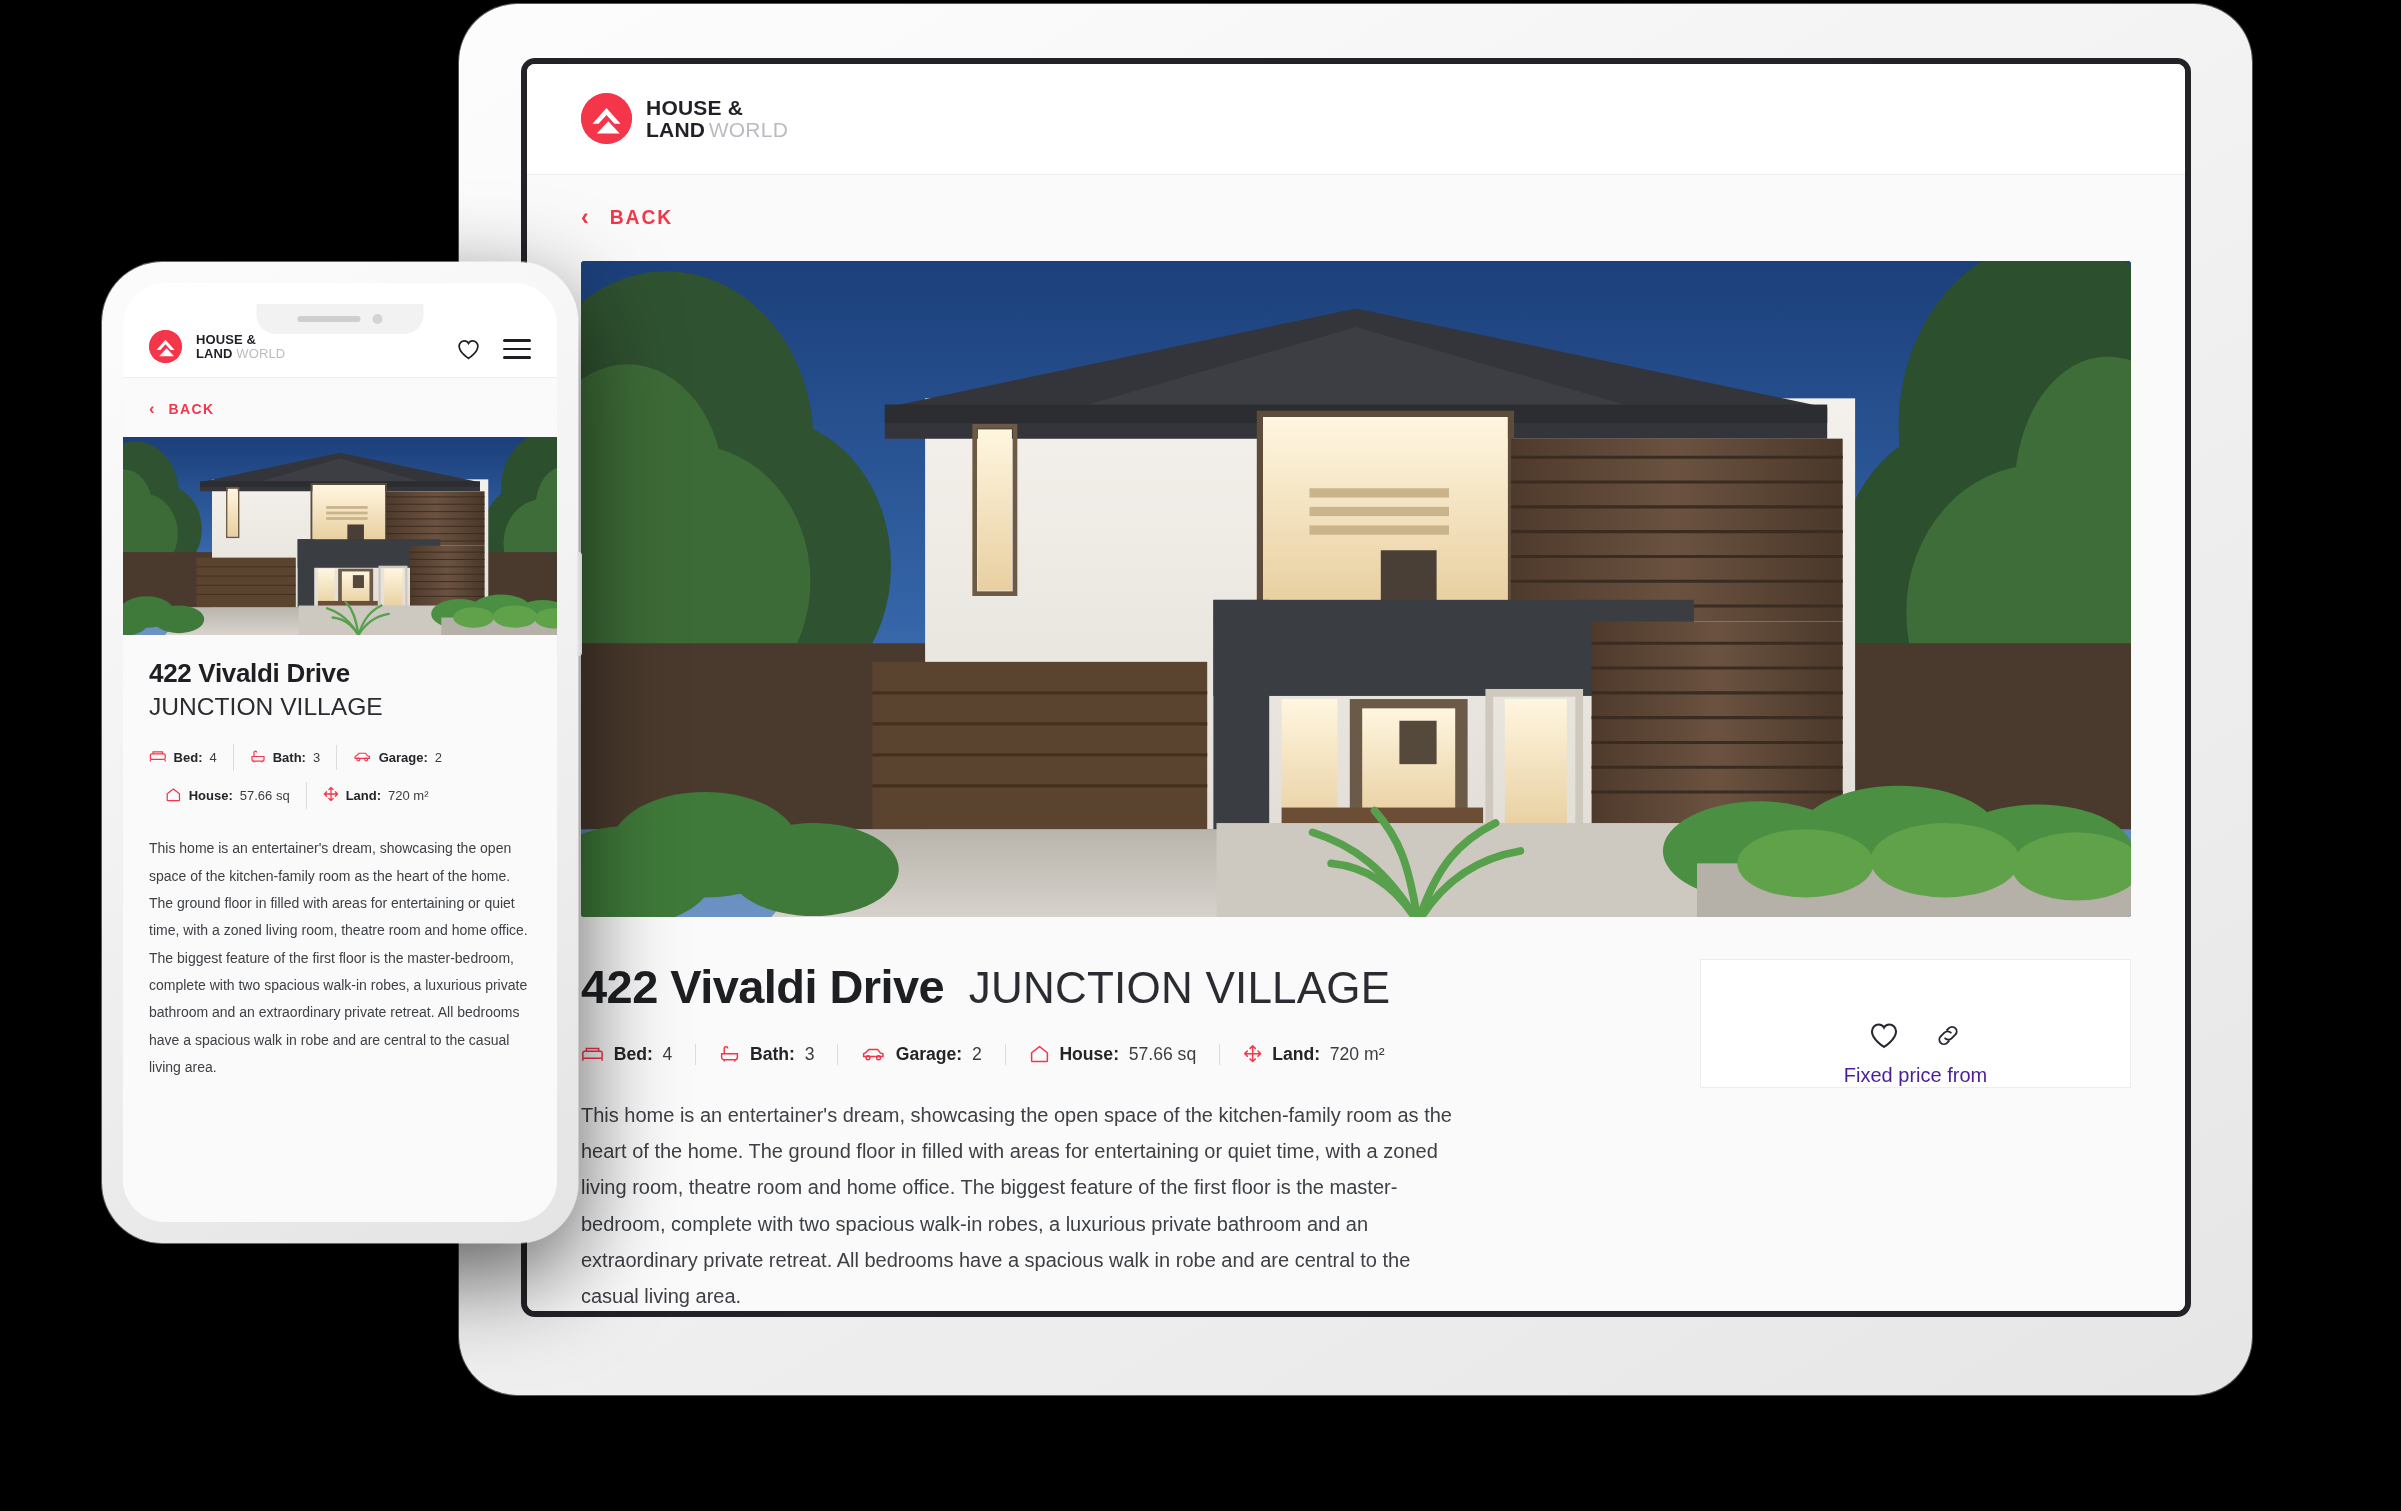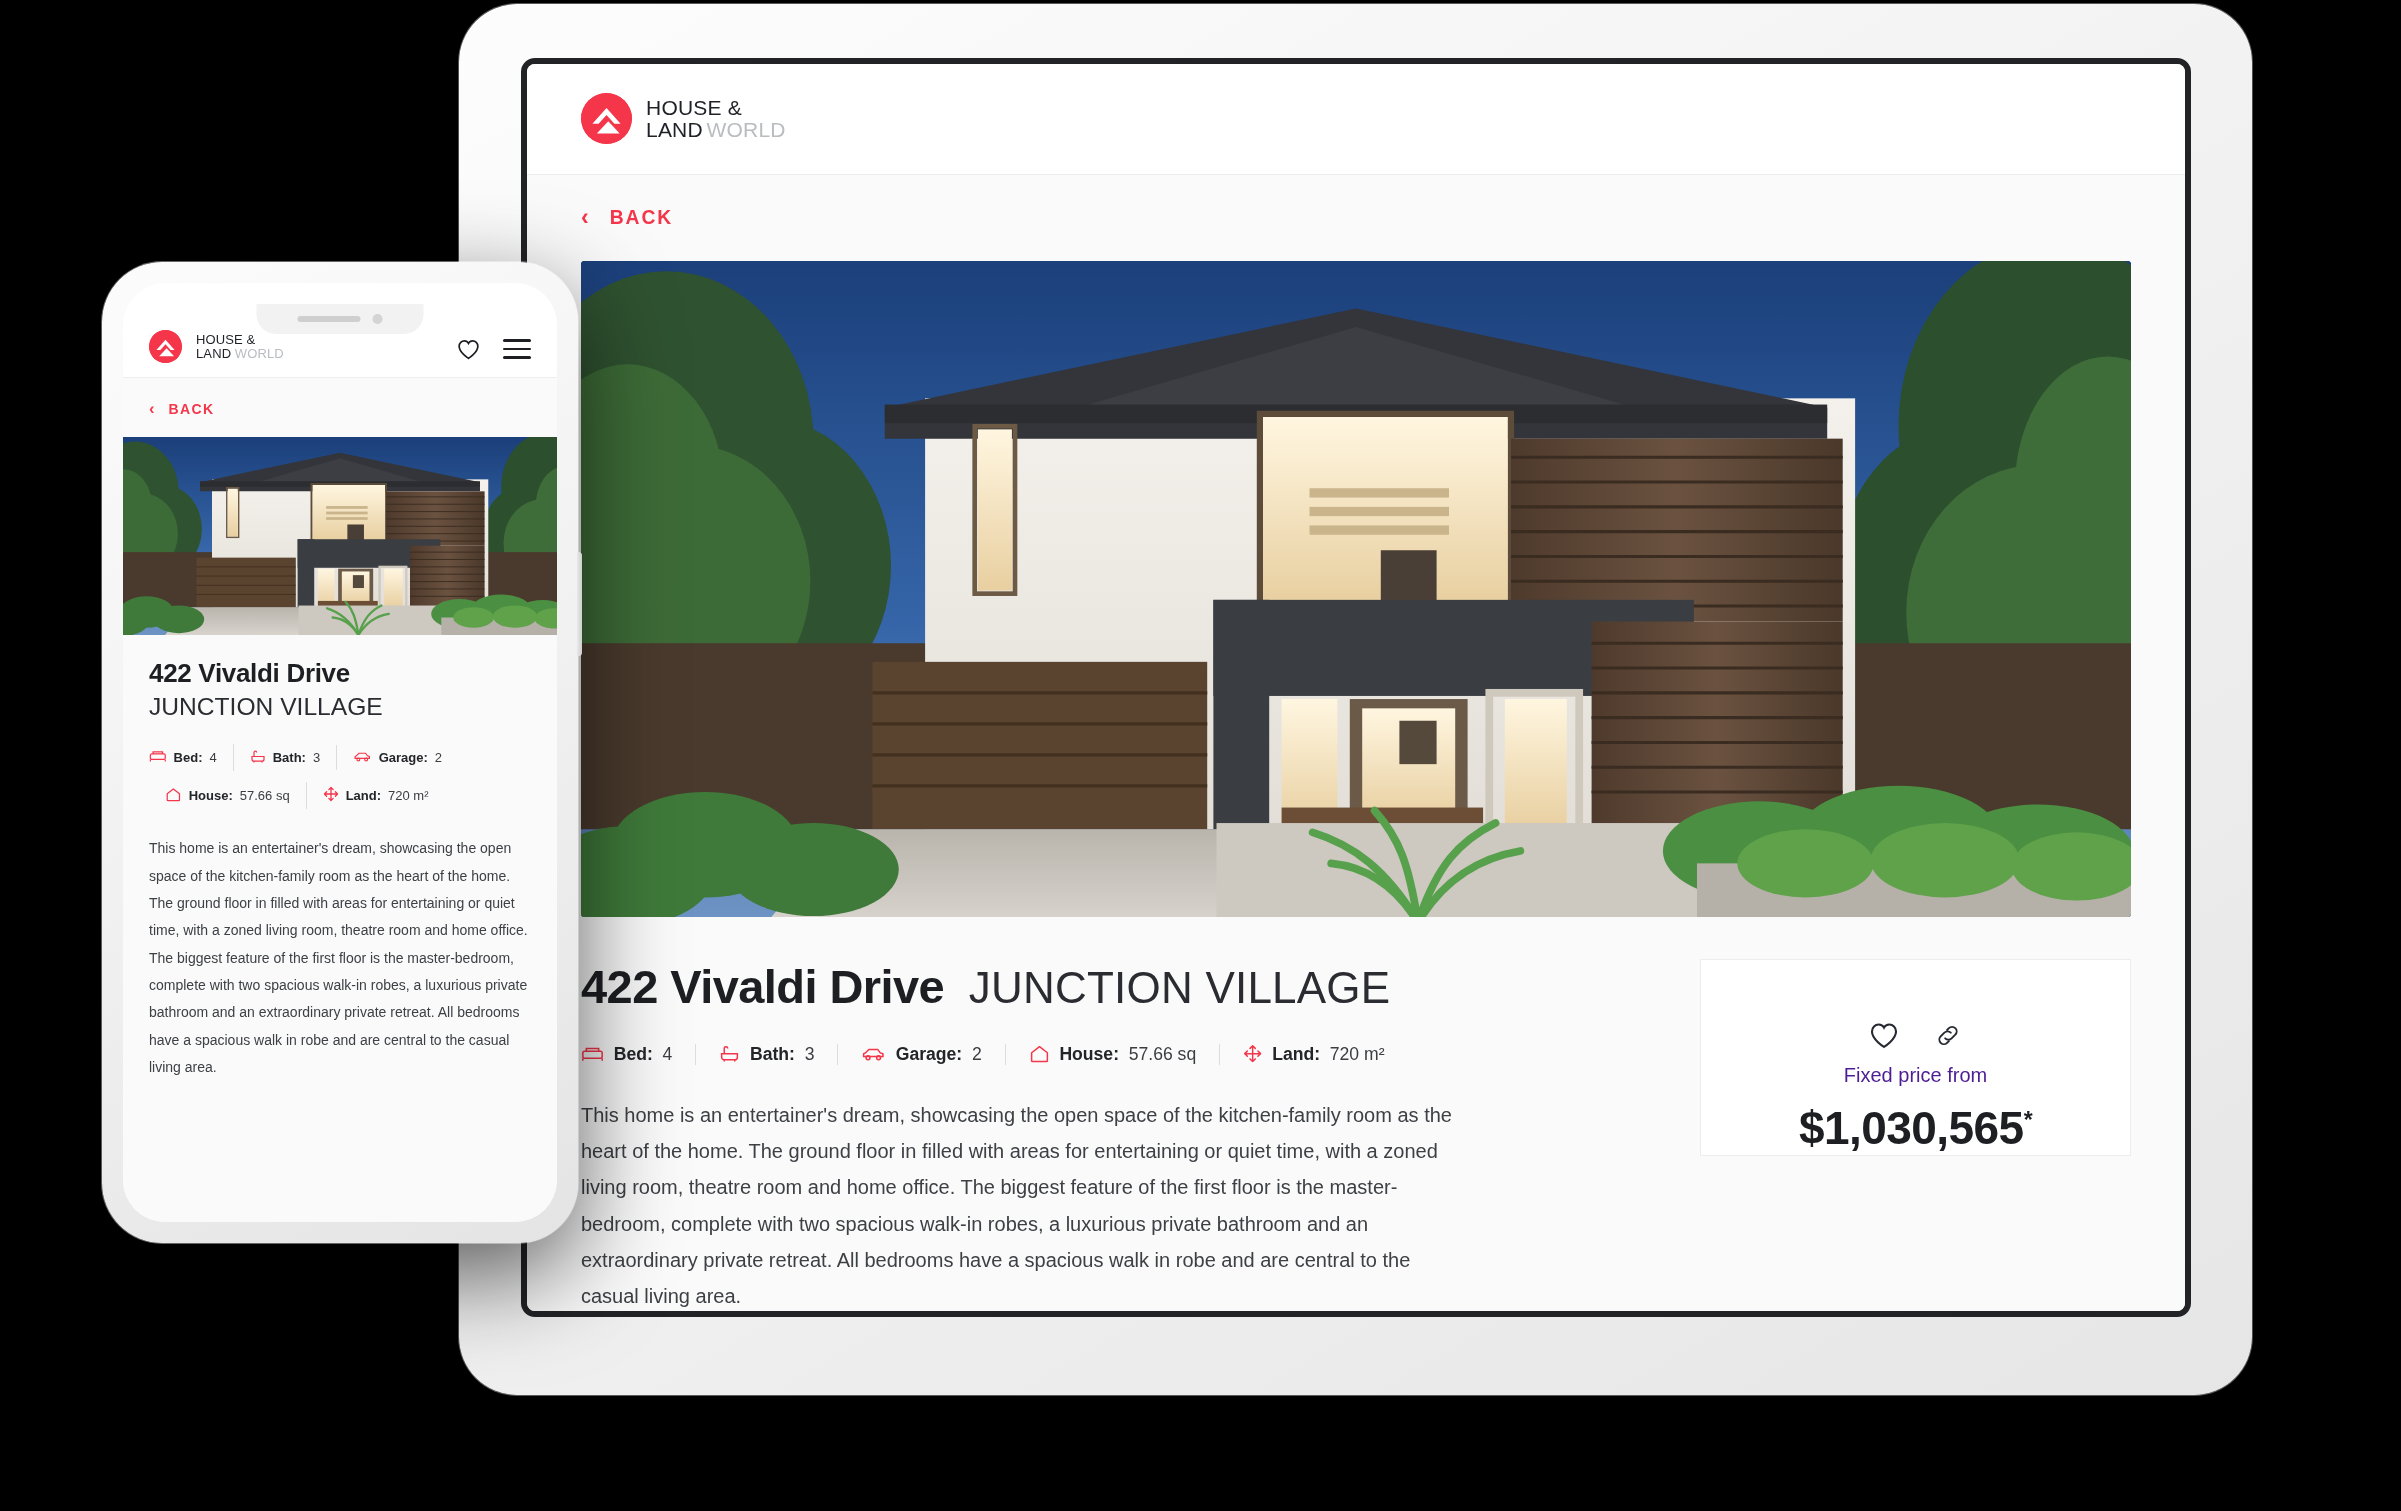--- a/index.html
+++ b/index.html
@@ -51,21 +51,21 @@
   .phone-side {
     position:absolute; right:-4.4px; top:290px; width:5.3px; height:104px;
     background:linear-gradient(90deg,#e9e9e9,#cfcfcf); border-radius:0 3.5px 3.5px 0;
   }
 
   
   .logo { display:flex; align-items:center; gap:14px; }
   .logo-mark { flex:none; border-radius:50%; background:#F5354A; position:relative; overflow:hidden; }
   .logo-text { line-height:1.04; }
   .logo-line { display:flex; gap:.26em; white-space:nowrap; }
-  .lt-bold { font-weight:normal; color:#1f2126; letter-spacing:.01em; }
+  .lt-bold { font-weight:bold; color:#1f2126; letter-spacing:.01em; }
   .lt-light { font-weight:300; color:#b9bcc0; letter-spacing:.01em; }
 
   
   .t-header {
     height:111px; background:#fff; display:flex; align-items:center;
     padding:0 54px; border-bottom:0.9px solid #ececec;
   }
   .t-nav { margin-left:auto; display:flex; align-items:center; gap:0; }
   .t-nav-item {
     font-size:18.5px; font-weight:bold; color:#1d1f23; letter-spacing:.055em;
@@ -422,23 +422,20 @@
               </span>
               <span>
                 <svg width="28" height="27" viewBox="0 0 24 24" fill="none" stroke="#262931" stroke-width="1.7" stroke-linecap="round">
                   <path d="M9.5 14.5a4 4 0 0 0 5.7 0l3.3-3.3a4 4 0 1 0-5.7-5.7l-1.6 1.6"></path>
                   <path d="M14.5 9.5a4 4 0 0 0-5.7 0l-3.3 3.3a4 4 0 1 0 5.7 5.7l1.6-1.6"></path>
                 </svg>
               </span>
             </div>
 
             <div class="fixed-label">Fixed price from</div>
-            <div class="price">
-              <span>$1,030,565</span><sup>*</sup>
-            </div>
           </aside>
         </div>
       </div>
     </div>
   </div>
 
   <div class="phone">
     <div class="phone-side"></div>
     <div class="phone-screen">
       <div class="phone-notch">

